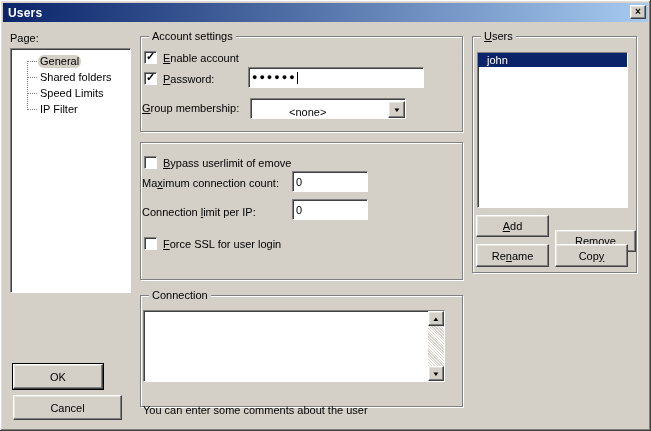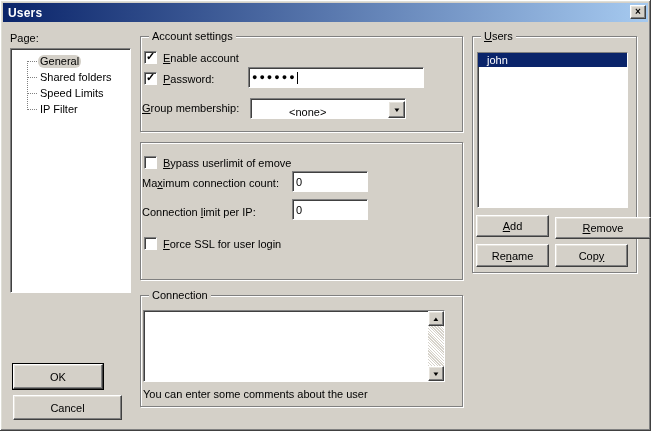--- a/index.html
+++ b/index.html
@@ -54,21 +54,21 @@
   .listbox{overflow:hidden;}
   .tree-row{position:absolute;left:0;height:14px;width:100%;}
   .tree-label{position:absolute;left:27px;top:0;line-height:13px;padding:0 2px;}
   .tree-label.sel{background:#d4d0c8;border-radius:6px;}
   .tree-vline{position:absolute;left:16px;top:12px;width:1px;height:49px;border-left:1px dotted #808080;}
   .tree-stub{position:absolute;left:16px;width:10px;height:1px;border-top:1px dotted #808080;}
   .list-item-selected{background:#0a246a;color:#fff;line-height:14px;padding-left:9px;}
   .vscroll{position:absolute;top:0;right:0;bottom:0;width:16px;
     background:repeating-linear-gradient(45deg,#ffffff 0 1px,#d6d2ca 1px 2px);}
   .scroll-btn{position:absolute;left:0;width:16px;height:15px;}
-  .hint{position:absolute;white-space:nowrap;}
+  .hint{position:absolute;white-space:nowrap;margin-top:16px;}
 </style>
 </head>
 <body>
 
 <div class="window">
 
   <div class="titlebar">
     <span class="title-text">Users</span>
     <div class="btn close-btn">
       <span>×</span>
@@ -169,21 +169,21 @@
     <span class="caption"><span></span><span class="mn">U</span><span>sers</span></span>
   </div>
   <div class="sunken abs listbox" style="left:477px;top:52px;width:151px;height:156px;">
     <div class="list-item-selected">
       <span>john</span>
     </div>
   </div>
   <div class="btn abs" style="left:476px;top:215px;width:73px;height:22px;">
     <span><span></span><span class="mn">A</span><span>dd</span></span>
   </div>
-  <div class="btn abs" style="left:555px;top:217px;width:96px;height:22px;">
+  <div class="btn abs" style="left:555px;top:230px;width:81px;height:22px;">
     <span><span></span><span class="mn">R</span><span>emove</span></span>
   </div>
   <div class="btn abs" style="left:476px;top:244px;width:73px;height:23px;">
     <span><span>Re</span><span class="mn">n</span><span>ame</span></span>
   </div>
   <div class="btn abs" style="left:555px;top:244px;width:73px;height:23px;">
     <span><span>Cop</span><span class="mn">y</span><span></span></span>
   </div>
 
 </div>

